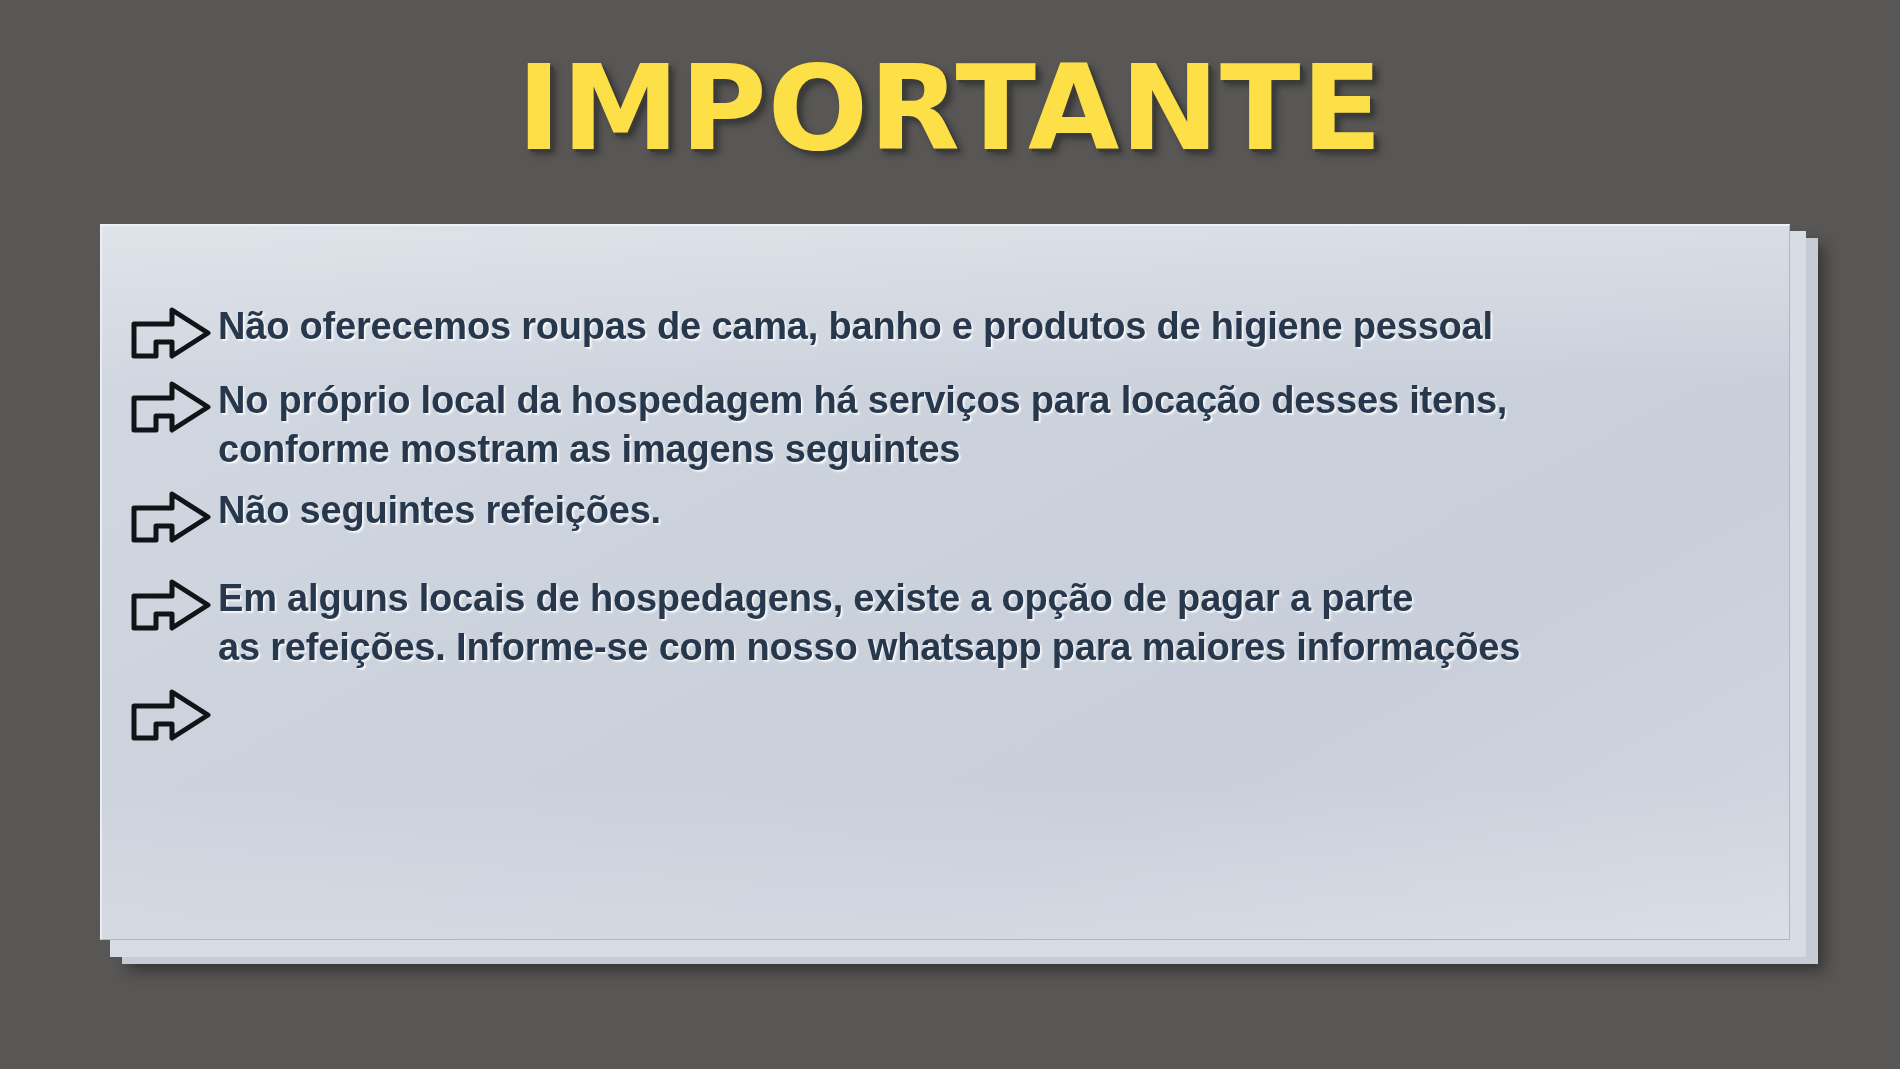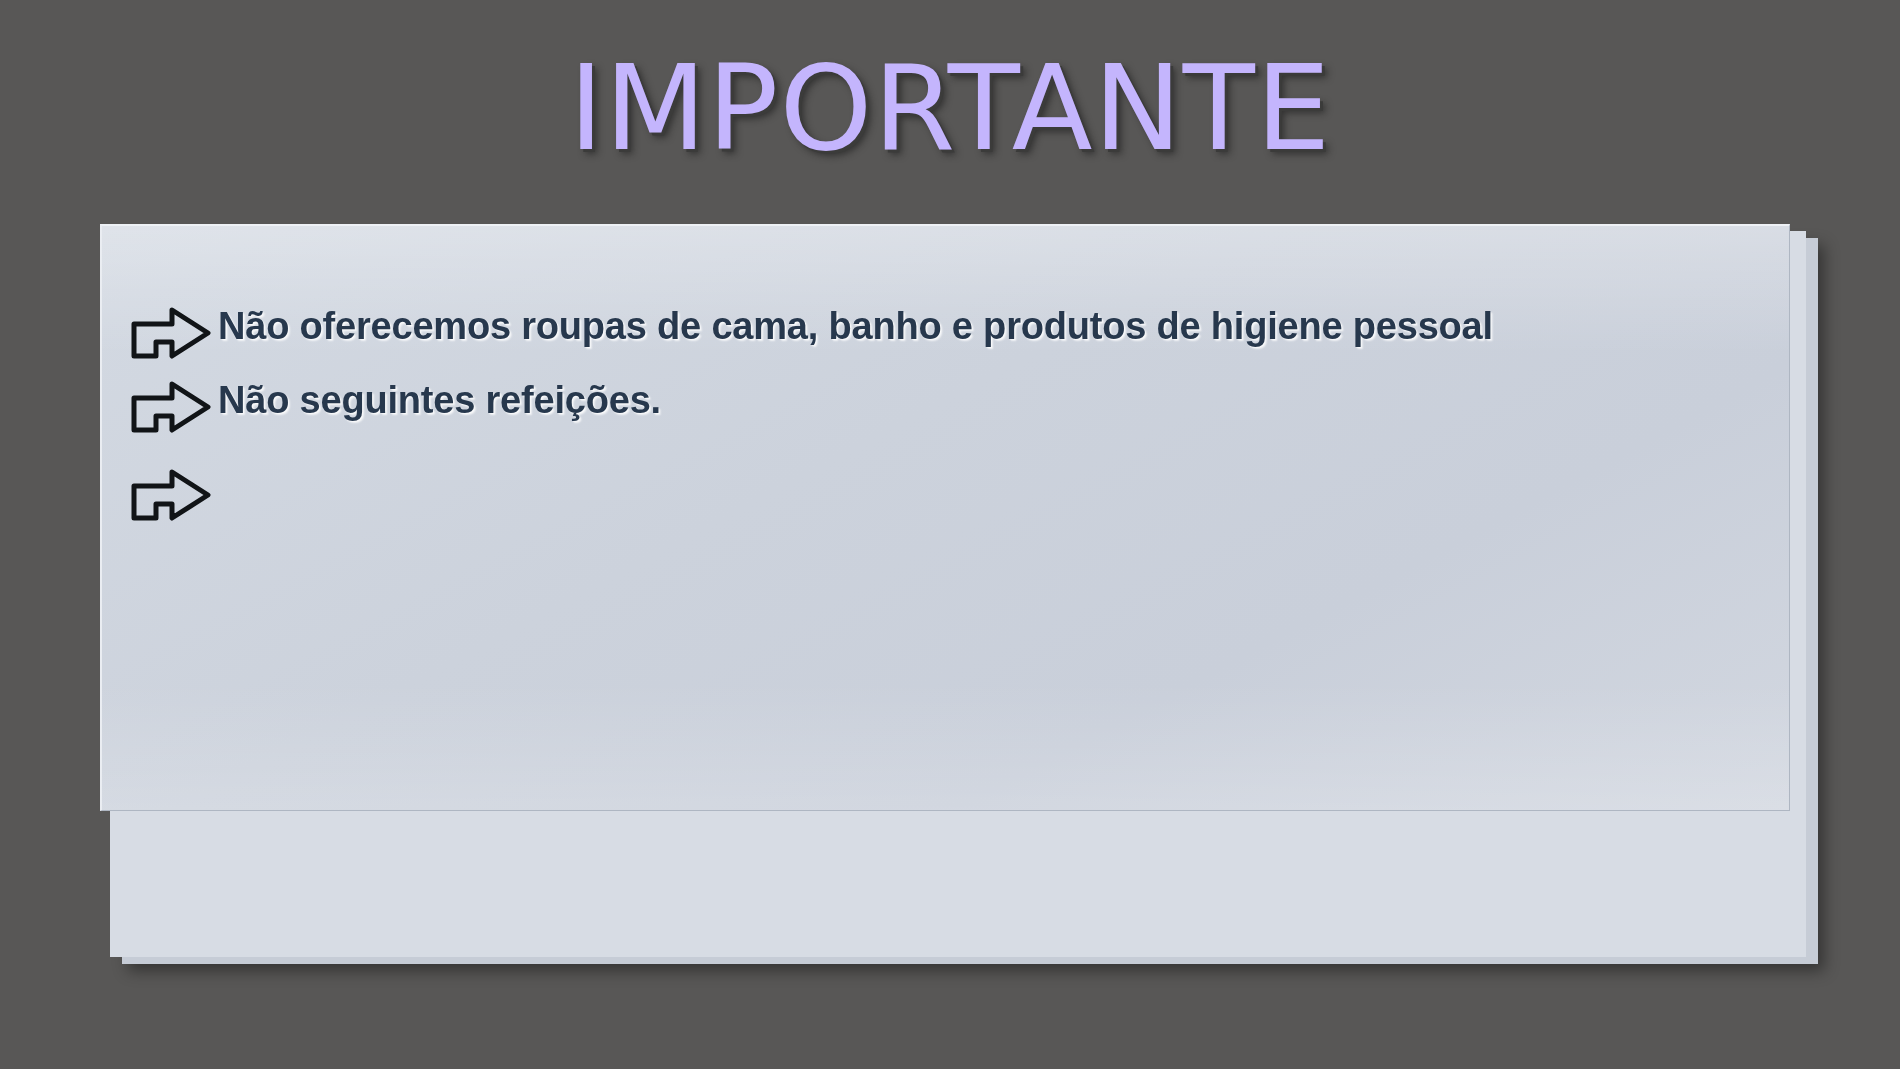--- a/index.html
+++ b/index.html
@@ -28,25 +28,25 @@
     position: absolute;
     top: 48px;
     left: 0;
     width: 1900px;
     text-align: center;
     pointer-events: none;
   }
   .title {
     display: inline-block;
     font-family: "DejaVu Sans", sans-serif;
-    font-weight: normal;
+    font-weight: bold;
     font-size: 118px;
     line-height: 1.02;
     letter-spacing: 1px;
-    color: #c4b5fd;
+    color: #fde047;
     text-shadow:
        3px 3px 0 #3b3b3a,
        5px 5px 7px rgba(20,20,20,.55);
   }
 
   
   .panel-stack {
     position: absolute;
     left: 100px;
     top: 224px;
@@ -69,21 +69,21 @@
     top: 7px;
     width: 1696px;
     height: 726px;
     background: #d7dce4;
   }
   .panel {
     position: absolute;
     left: 0;
     top: 0;
     width: 1690px;
-    height: 587px;
+    height: 716px;
     background: linear-gradient(152deg, #d3d9e2 0%, #ccd2dc 42%, #c9cfda 70%, #d2d7e0 100%);
     border-top: 2px solid #eef1f5;
     border-left: 2px solid #eaedf2;
     border-right: 1px solid #aeb6c2;
     border-bottom: 1px solid #aeb6c2;
     box-sizing: border-box;
   }
   
   .panel::after {
     content: "";
@@ -149,30 +149,48 @@
 
         <div class="bullet gap-sm">
           <span class="arrow-icon">
             <svg viewBox="0 0 86 62" width="86" height="62" aria-hidden="true">
               <path d="M6 22 L44 22 L44 8 L80 31 L44 54 L44 40 L28 40 L28 54 L6 54 Z" fill="none" stroke="#111417" stroke-width="5" stroke-linejoin="round"></path>
             </svg>
           </span>
           <div class="bullet-text">Não oferecemos roupas de cama, banho e produtos de higiene pessoal</div>
         </div>
 
+        <div class="bullet gap-sm">
+          <span class="arrow-icon">
+            <svg viewBox="0 0 86 62" width="86" height="62" aria-hidden="true">
+              <path d="M6 22 L44 22 L44 8 L80 31 L44 54 L44 40 L28 40 L28 54 L6 54 Z" fill="none" stroke="#111417" stroke-width="5" stroke-linejoin="round"></path>
+            </svg>
+          </span>
+          <div class="bullet-text">No próprio local da hospedagem há serviços para locação desses itens,
+conforme mostram as imagens seguintes</div>
+        </div>
 
         <div class="bullet gap-lg">
           <span class="arrow-icon">
             <svg viewBox="0 0 86 62" width="86" height="62" aria-hidden="true">
               <path d="M6 22 L44 22 L44 8 L80 31 L44 54 L44 40 L28 40 L28 54 L6 54 Z" fill="none" stroke="#111417" stroke-width="5" stroke-linejoin="round"></path>
             </svg>
           </span>
           <div class="bullet-text">Não seguintes refeições.</div>
         </div>
 
+        <div class="bullet gap-sm">
+          <span class="arrow-icon">
+            <svg viewBox="0 0 86 62" width="86" height="62" aria-hidden="true">
+              <path d="M6 22 L44 22 L44 8 L80 31 L44 54 L44 40 L28 40 L28 54 L6 54 Z" fill="none" stroke="#111417" stroke-width="5" stroke-linejoin="round"></path>
+            </svg>
+          </span>
+          <div class="bullet-text">Em alguns locais de hospedagens, existe a opção de pagar a parte
+as refeições. Informe-se com nosso whatsapp para maiores informações</div>
+        </div>
 
         <div class="bullet">
           <span class="arrow-icon">
             <svg viewBox="0 0 86 62" width="86" height="62" aria-hidden="true">
               <path d="M6 22 L44 22 L44 8 L80 31 L44 54 L44 40 L28 40 L28 54 L6 54 Z" fill="none" stroke="#111417" stroke-width="5" stroke-linejoin="round"></path>
             </svg>
           </span>
         </div>
 
       </div>

